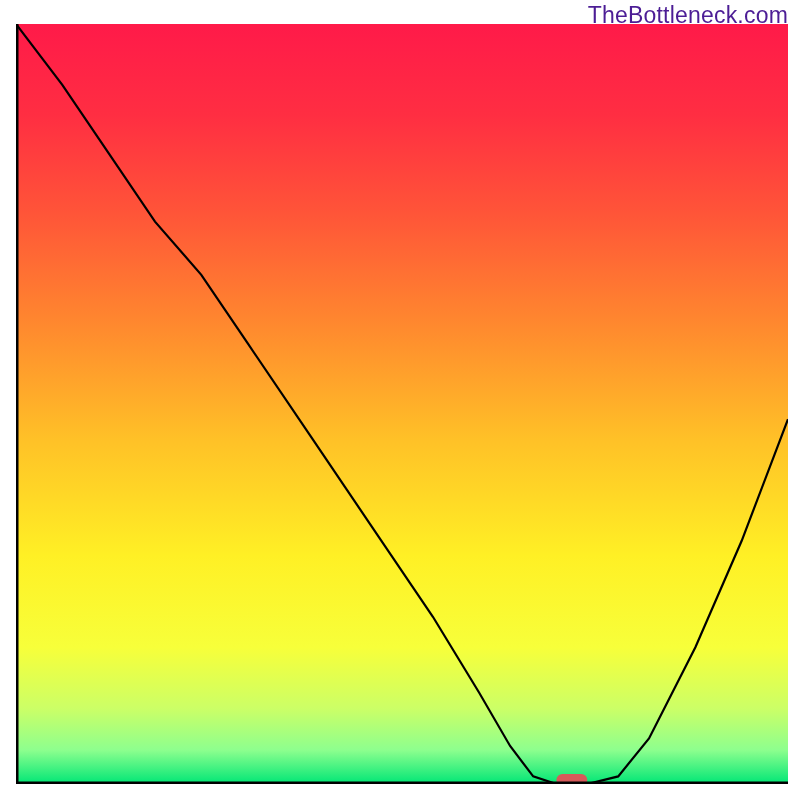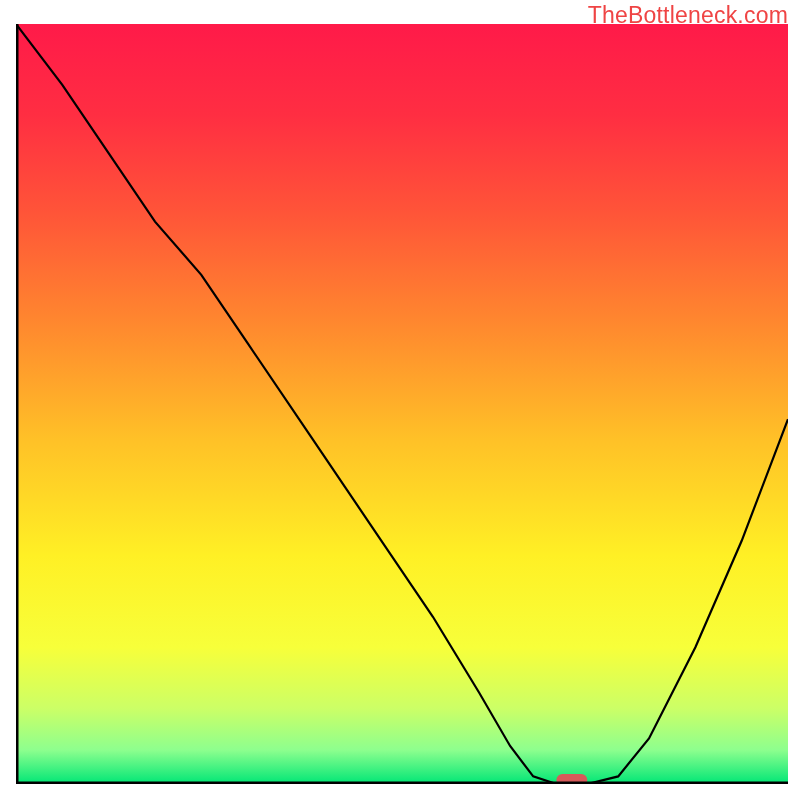--- a/index.html
+++ b/index.html
@@ -14,21 +14,21 @@
     position: relative;
     width: 800px;
     height: 800px;
   }
   .watermark {
     position: absolute;
     top: 2px;
     right: 12px;
     font-size: 23px;
     font-weight: 500;
-    color: #ef4444;
+    color: #4c1d95;
     letter-spacing: 0.2px;
   }
   .plot {
     position: absolute;
     left: 16px;
     top: 24px;
     width: 772px;
     height: 760px;
   }
   svg { display: block; }

